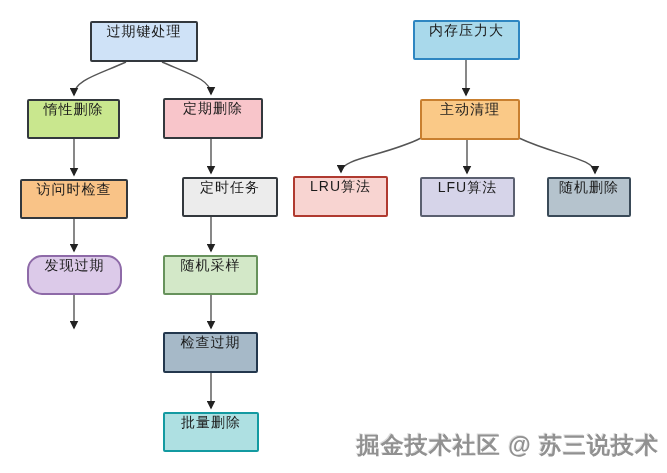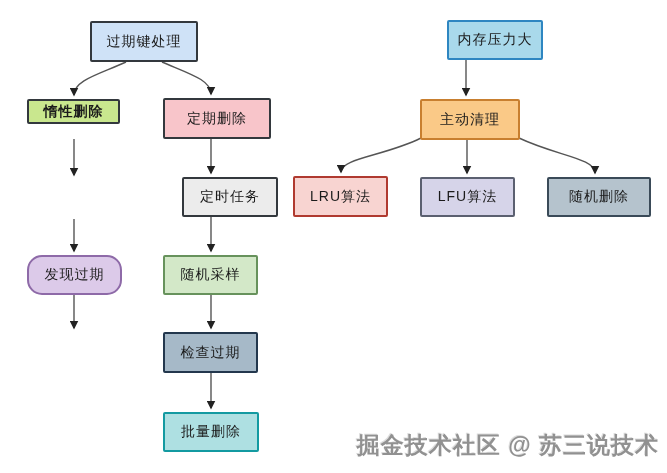--- a/index.html
+++ b/index.html
@@ -10,21 +10,21 @@
     font-family:"Liberation Sans","DejaVu Sans",sans-serif;
     overflow:hidden;
   }
   .connector-layer{
     position:absolute;left:0;top:0;width:667px;height:473px;
     pointer-events:none;
   }
   .node{
     position:absolute;
     box-sizing:border-box;
-    display:flex;align-items:center;justify-content:center;
+    display:flex;justify-content:center;
     border:2px solid #333;
     border-radius:2px;
     font-size:14px;
     color:#1b1b1b;
     letter-spacing:1px;
     white-space:nowrap;
   }
   .watermark{
     position:absolute;
     right:8px;bottom:12px;
@@ -61,28 +61,31 @@
       <path d="M467,140 L467,173" marker-end="url(#arrow)"></path>
       <path d="M421,138 C385,156 341,158 341,172" marker-end="url(#arrow)"></path>
       <path d="M519,138 C557,156 595,158 595,173" marker-end="url(#arrow)"></path>
     </g>
   </svg>
 
   <div class="node" style="left: 90px; top: 21px; width: 108px; height: 41px; background: rgb(207, 226, 247); border-color: rgb(51, 56, 61);">
     <span>过期键处理</span>
   </div>
 
-  <div class="node" style="left: 27px; top: 99px; width: 93px; height: 25px; background: rgb(201, 231, 142); border-color: rgb(51, 56, 61); font-weight: bold;">
+  <div class="node" style="left: 27px; top: 99px; width: 93px; height: 40px; background: rgb(201, 231, 142); border-color: rgb(51, 56, 61);">
     <span>惰性删除</span>
   </div>
 
-  <div class="node" style="left: 163px; top: 98px; width: 108px; height: 41px; background: rgb(248, 197, 202); border-color: rgb(51, 56, 61);">
+  <div class="node" style="left: 163px; top: 98px; width: 100px; height: 41px; background: rgb(248, 197, 202); border-color: rgb(51, 56, 61);">
     <span>定期删除</span>
   </div>
 
+  <div class="node" style="left: 20px; top: 179px; width: 108px; height: 40px; background: rgb(249, 195, 135); border-color: rgb(51, 56, 61);">
+    <span>访问时检查</span>
+  </div>
 
   <div class="node" style="left: 163px; top: 177px; width: 96px; height: 40px; background: rgb(236, 236, 236); border-color: rgb(51, 56, 61); margin-left: 19px;">
     <span>定时任务</span>
   </div>
 
   <div class="node" style="left: 27px; top: 255px; width: 95px; height: 40px; background: rgb(220, 202, 233); border-color: rgb(142, 106, 168); border-radius: 15px;">
     <span>发现过期</span>
   </div>
 
   <div class="node" style="left: 163px; top: 255px; width: 95px; height: 40px; background: rgb(211, 232, 200); border-color: rgb(103, 146, 92);">
@@ -91,35 +94,35 @@
 
 
   <div class="node" style="left: 163px; top: 332px; width: 95px; height: 41px; background: rgb(166, 185, 200); border-color: rgb(35, 55, 77);">
     <span>检查过期</span>
   </div>
 
   <div class="node" style="left: 163px; top: 412px; width: 96px; height: 40px; background: rgb(174, 224, 226); border-color: rgb(19, 154, 161);">
     <span>批量删除</span>
   </div>
 
-  <div class="node" style="left: 413px; top: 20px; width: 96px; height: 40px; background: rgb(169, 217, 235); border-color: rgb(46, 134, 193); margin-left: 34px;">
+  <div class="node" style="left: 413px; top: 20px; width: 107px; height: 40px; background: rgb(169, 217, 235); border-color: rgb(46, 134, 193);">
     <span>内存压力大</span>
   </div>
 
   <div class="node" style="left: 420px; top: 99px; width: 100px; height: 41px; background: rgb(250, 201, 135); border-color: rgb(200, 127, 47);">
     <span>主动清理</span>
   </div>
 
   <div class="node" style="left: 293px; top: 176px; width: 95px; height: 41px; background: rgb(248, 212, 209); border-color: rgb(176, 58, 48);">
     <span>LRU算法</span>
   </div>
 
   <div class="node" style="left: 420px; top: 177px; width: 95px; height: 40px; background: rgb(214, 212, 233); border-color: rgb(91, 96, 112);">
     <span>LFU算法</span>
   </div>
 
-  <div class="node" style="left: 547px; top: 177px; width: 104px; height: 40px; background: rgb(181, 195, 205); border-color: rgb(58, 74, 88);">
+  <div class="node" style="left: 547px; top: 177px; width: 84px; height: 40px; background: rgb(181, 195, 205); border-color: rgb(58, 74, 88);">
     <span>随机删除</span>
   </div>
 
   <div class="watermark" style="color: rgb(145, 145, 145); margin-left: 24px;">掘金技术社区 @ 苏三说技术</div>
 
 </div>
 
 </body></html>

